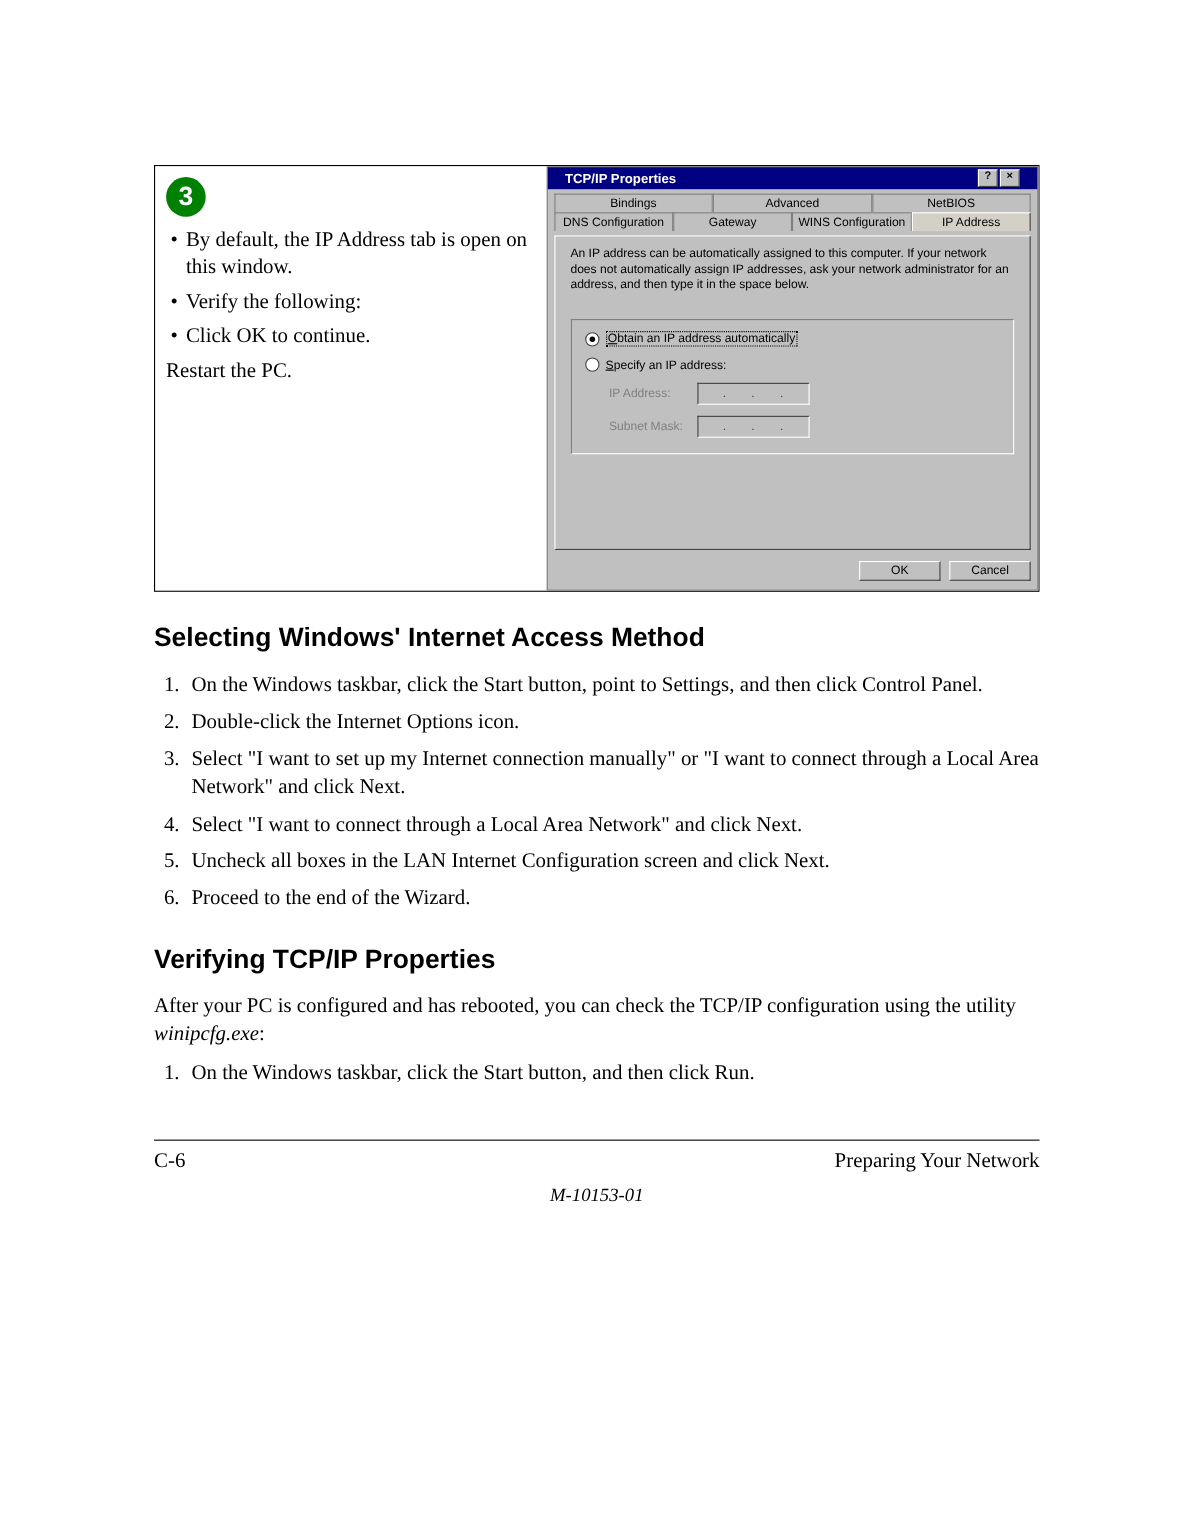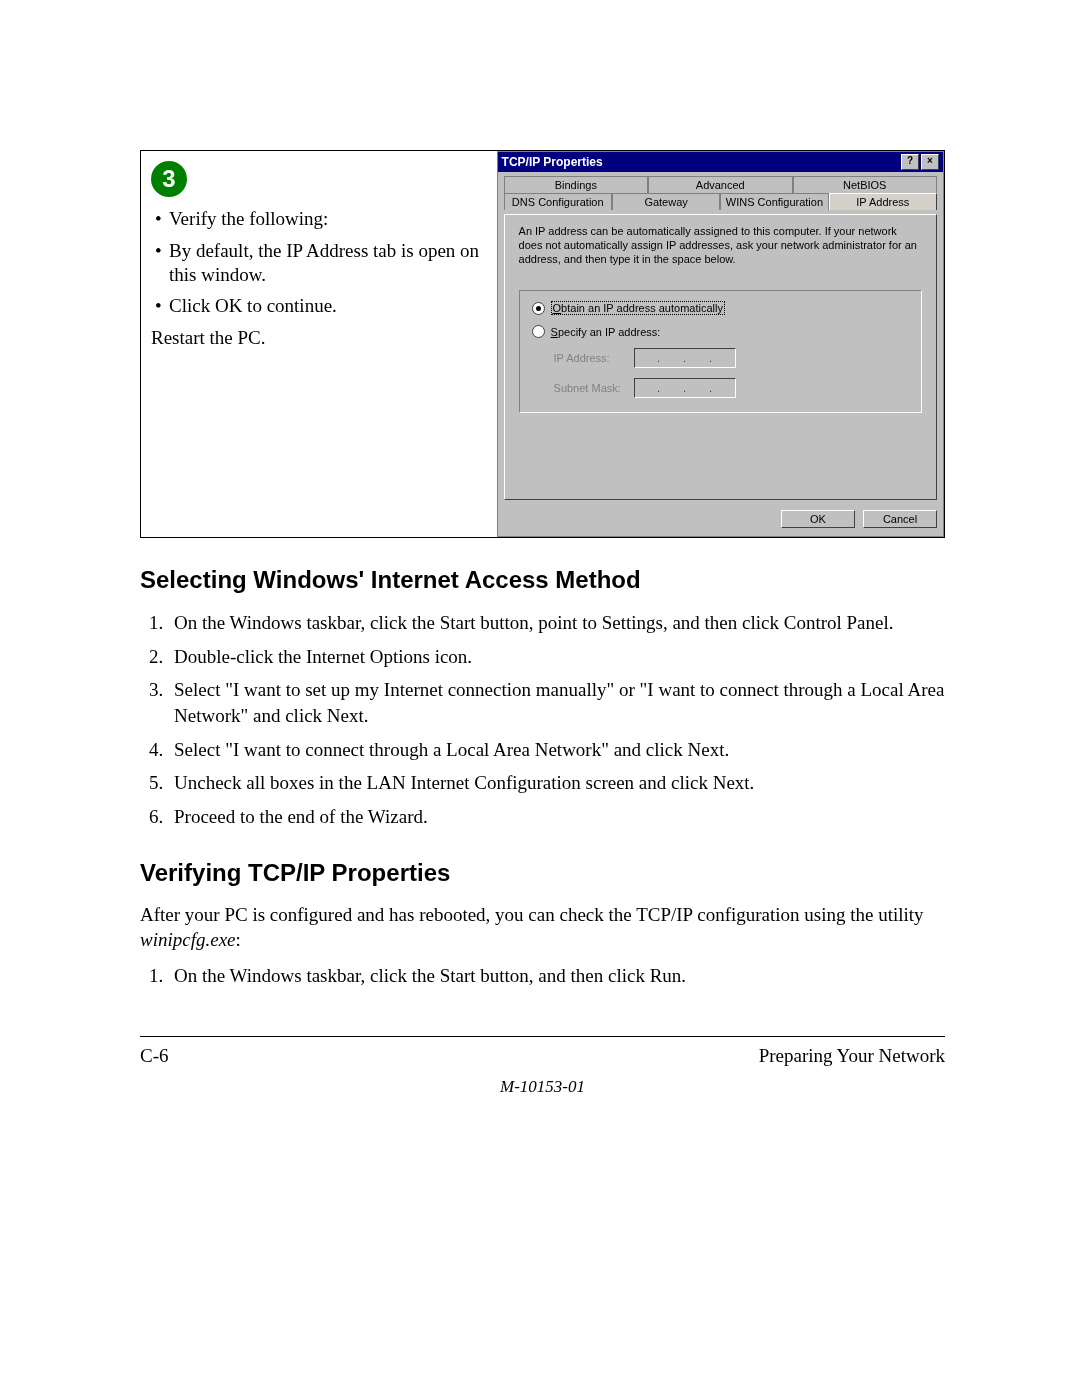--- a/index.html
+++ b/index.html
@@ -83,21 +83,21 @@
     font-family: "MS Sans Serif", Tahoma, Arial, sans-serif;
     font-size: 12px;
     color: #000;
     border: 1px solid #808080;
     box-sizing: border-box;
   }
   .titlebar {
     background: #000080;
     color: #fff;
     font-weight: bold;
-    padding: 2px 4px;
+    padding: 2px 16px;
     display: flex;
     align-items: center;
     justify-content: space-between;
   }
   .titlebar-text { font-size: 12px; }
   .title-btns { display: flex; gap: 2px; }
   .title-btn {
     width: 16px; height: 14px;
     background: #c0c0c0;
     border: 1px solid #fff;
@@ -267,22 +267,22 @@
 </style>
 </head>
 <body>
 
 <div class="page">
 
   <div class="two-col">
     <div class="left-col">
       <div class="step-badge">3</div>
       <ul class="bullets">
+        <li>By default, the IP Address tab is open on this window.</li>
         <li>Verify the following:</li>
-        <li>By default, the IP Address tab is open on this window.</li>
       </ul>
       <ul class="bullets">
         <li>Click OK to continue.</li>
       </ul>
       <div class="plain-para">Restart the PC.</div>
     </div>
 
     <div class="right-col">
       <div class="dlg">
         <div class="titlebar">

